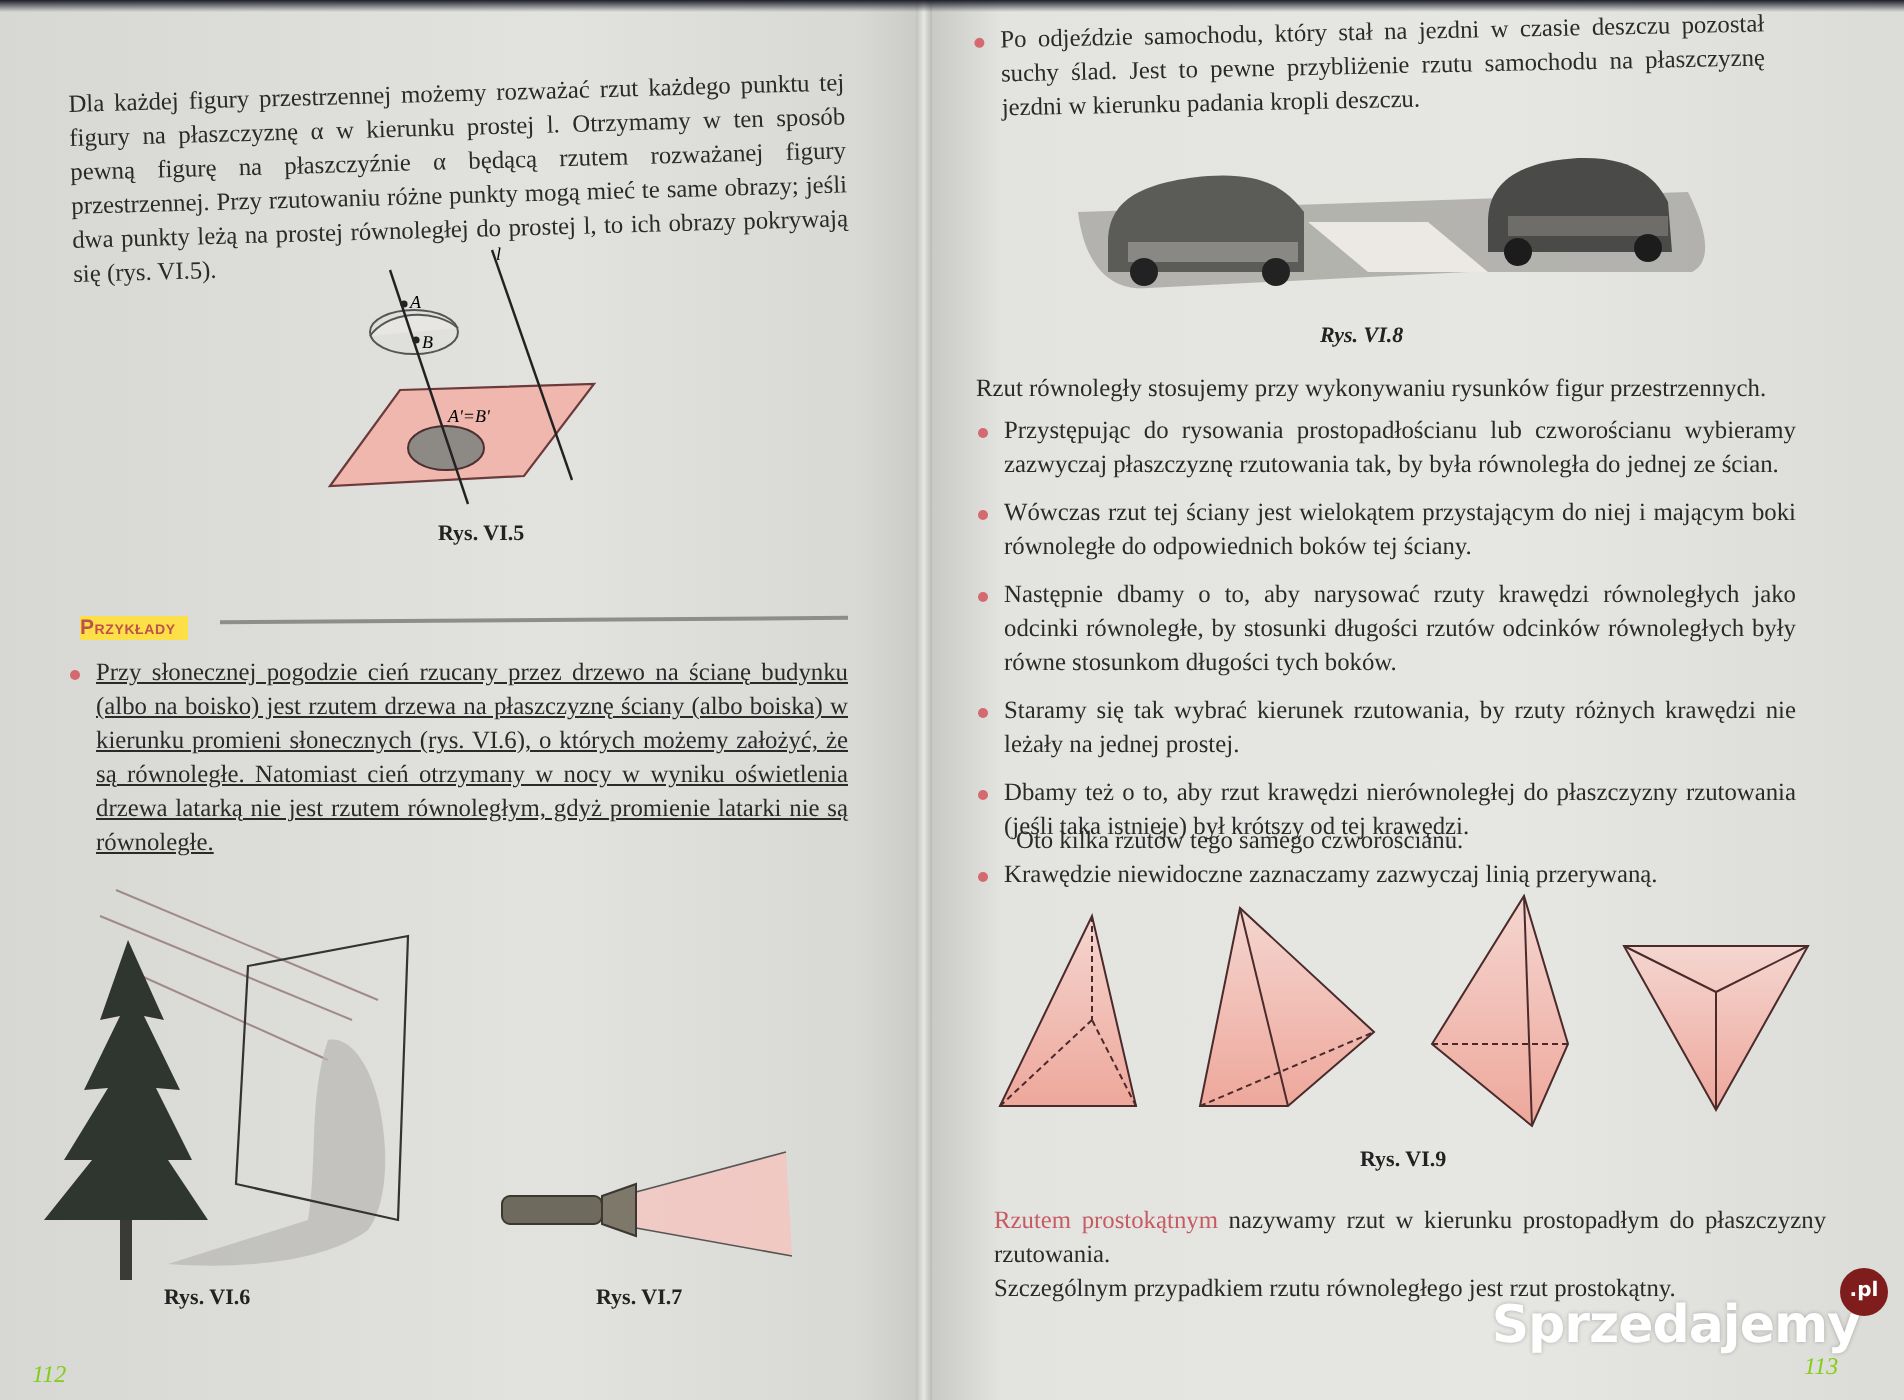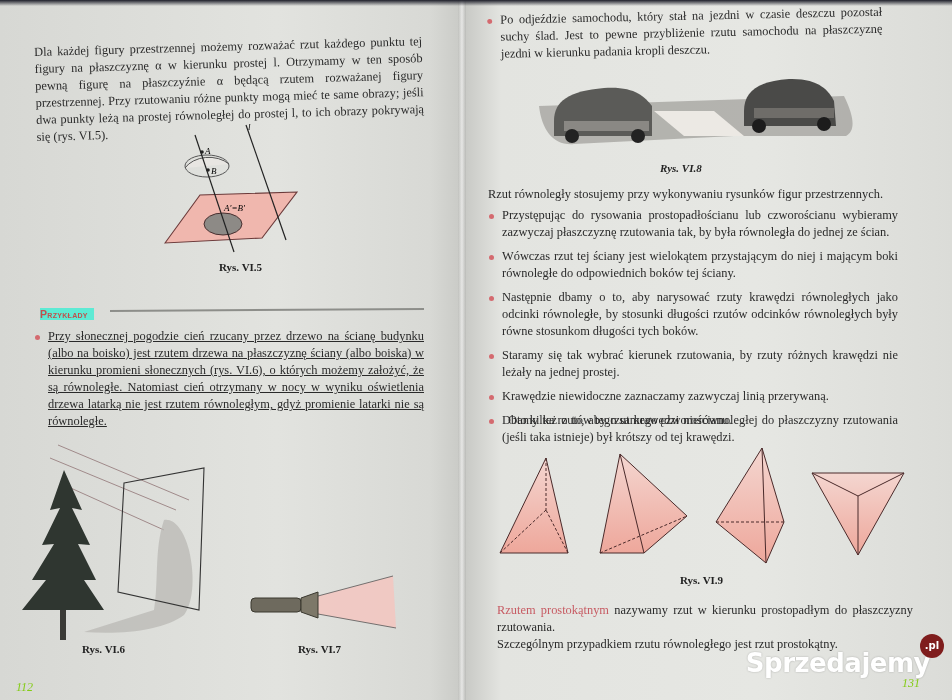--- a/index.html
+++ b/index.html
@@ -44,21 +44,21 @@
   }
   .caption {
     position: absolute; font-weight: bold; font-size: 11px; color: #222;
   }
   .section-head {
     position: absolute; left: 40px; top: 304px; width: 384px; height: 14px;
   }
   .section-head .label {
     font-family: "Liberation Sans", "DejaVu Sans", sans-serif; font-weight: bold;
     font-size: 10.5px; letter-spacing: 0.3px; color: #c0504d; font-variant: small-caps;
-    background: #5eead4; padding-right: 6px; position: relative; z-index: 1;
+    background: #fde047; padding-right: 6px; position: relative; z-index: 1;
   }
   .section-head .rule {
     position: absolute; left: 70px; right: 0; top: 5px; height: 1.5px; background: #8d8e8a;
     transform: rotate(-0.4deg);
   }
   .highlight { color: #c75b63; font-weight: normal; }
   .page-num { position: absolute; font-size: 12px; font-style: italic; color: #84cc16; }
   .watermark {
     position: absolute; right: 22px; bottom: 22px;
     font-family: "DejaVu Sans", sans-serif; font-weight: bold; font-size: 26px;
@@ -155,22 +155,22 @@
 <div class="para" style="left:488px; top:186px; width:396px;">
   <p>Rzut równoległy stosujemy przy wykonywaniu rysunków figur przestrzennych.</p>
 </div>
 
 <div class="para" style="left:488px; top:207px; width:410px;">
   <ul class="bullet-list">
     <li><span class="dot"></span><span>Przystępując do rysowania prostopadłościanu lub czworościanu wybieramy zazwyczaj płaszczyznę rzutowania tak, by była równoległa do jednej ze ścian.</span></li>
     <li><span class="dot"></span><span>Wówczas rzut tej ściany jest wielokątem przystającym do niej i mającym boki równoległe do odpowiednich boków tej ściany.</span></li>
     <li><span class="dot"></span><span>Następnie dbamy o to, aby narysować rzuty krawędzi równoległych jako odcinki równoległe, by stosunki długości rzutów odcinków równoległych były równe stosunkom długości tych boków.</span></li>
     <li><span class="dot"></span><span>Staramy się tak wybrać kierunek rzutowania, by rzuty różnych krawędzi nie leżały na jednej prostej.</span></li>
+    <li><span class="dot"></span><span>Dbamy też o to, aby rzut krawędzi nierównoległej do płaszczyzny rzutowania (jeśli taka istnieje) był krótszy od tej krawędzi.</span></li>
     <li><span class="dot"></span><span>Krawędzie niewidoczne zaznaczamy zazwyczaj linią przerywaną.</span></li>
-    <li><span class="dot"></span><span>Dbamy też o to, aby rzut krawędzi nierównoległej do płaszczyzny rzutowania (jeśli taka istnieje) był krótszy od tej krawędzi.</span></li>
   </ul>
 </div>
 
 <div class="para" style="left:508px; top:412px; width:396px;">
   <p>Oto kilka rzutów tego samego czworościanu.</p>
 </div>
 
 <svg width="420" height="130" style="left:494px; top:446px;">
   <defs>
     <linearGradient id="tg" x1="0" y1="0" x2="0" y2="1">
@@ -197,18 +197,18 @@
   <line x1="410" y1="27" x2="364" y2="50" stroke="#4a2a2a"></line>
   <line x1="364" y1="50" x2="364" y2="109" stroke="#4a2a2a"></line>
 </svg>
 <div class="caption" style="left:680px; top:574px;">Rys. VI.9</div>
 
 <div class="para" style="left:497px; top:602px; width:416px;">
   <p><span class="highlight">Rzutem prostokątnym</span><span> nazywamy rzut w kierunku prostopadłym do płaszczyzny rzutowania.</span></p>
   <p>Szczególnym przypadkiem rzutu równoległego jest rzut prostokątny.</p>
 </div>
 
-<div class="page-num" style="left:902px; top:676px;">131</div>
+<div class="page-num" style="left:902px; top:676px;">113</div>
 
 <div class="watermark">
   <span>Sprzedajemy</span>
   <span class="pl">.pl</span>
 </div>
 
 </body></html>

